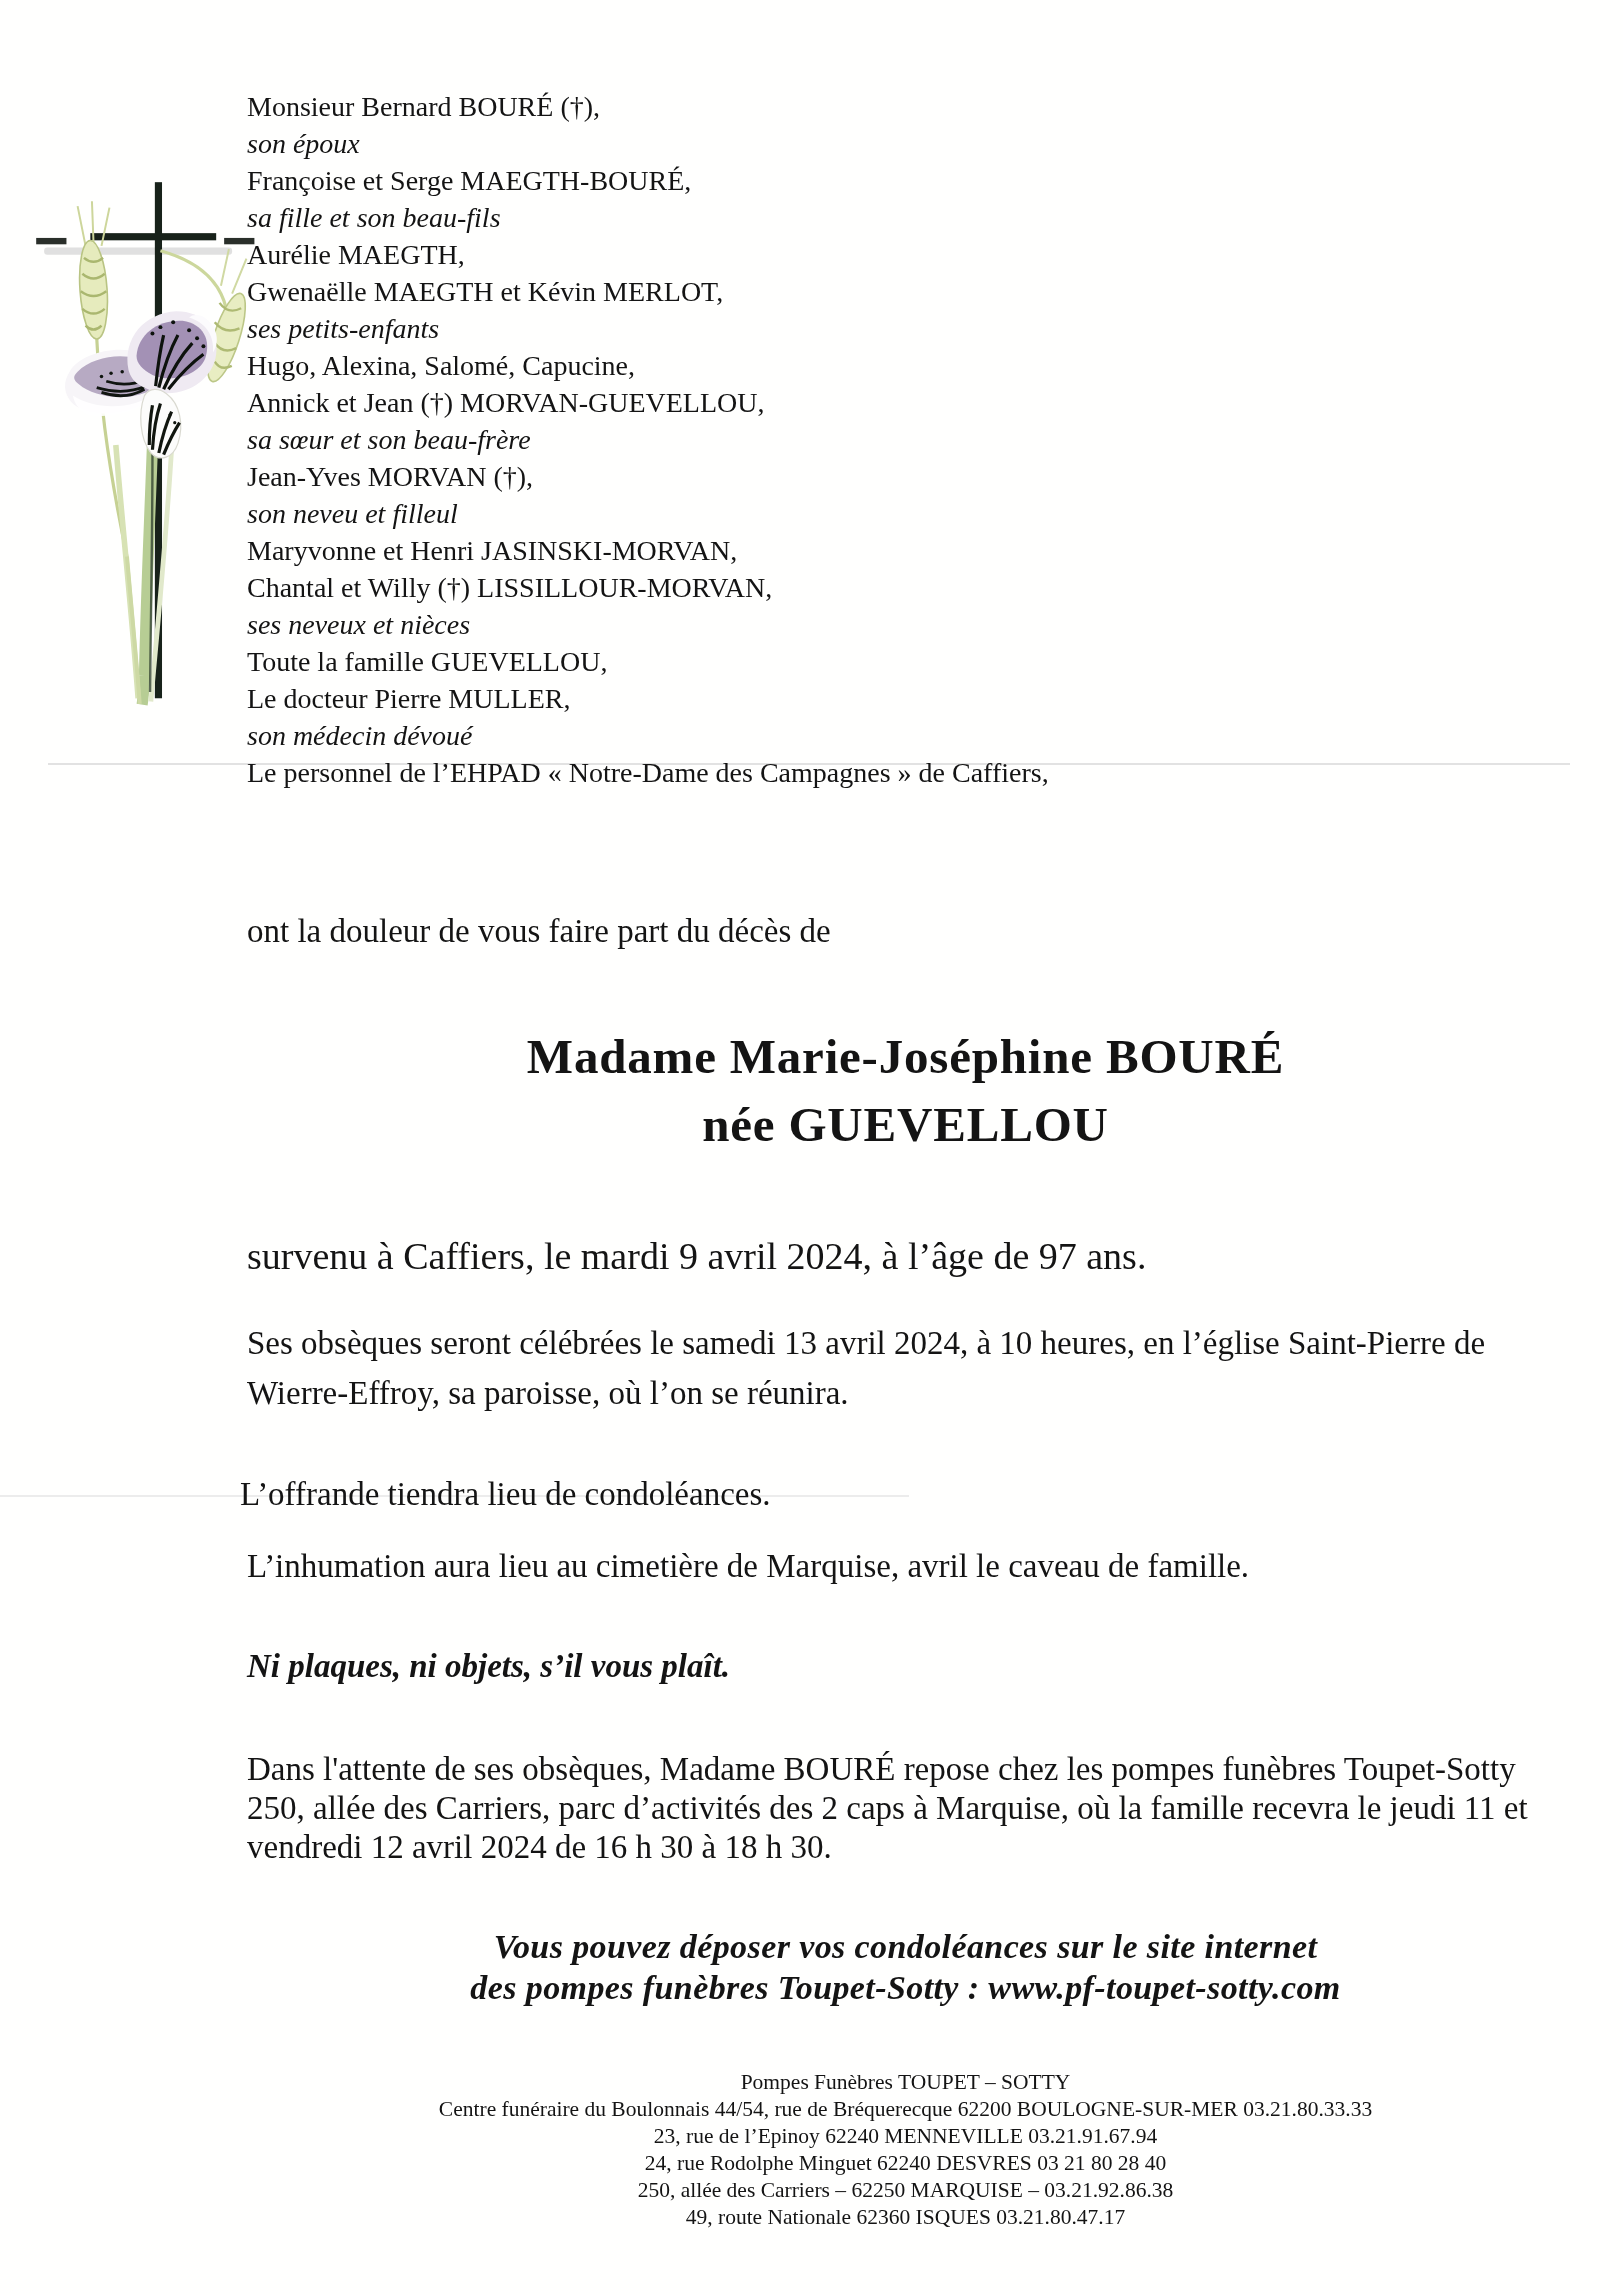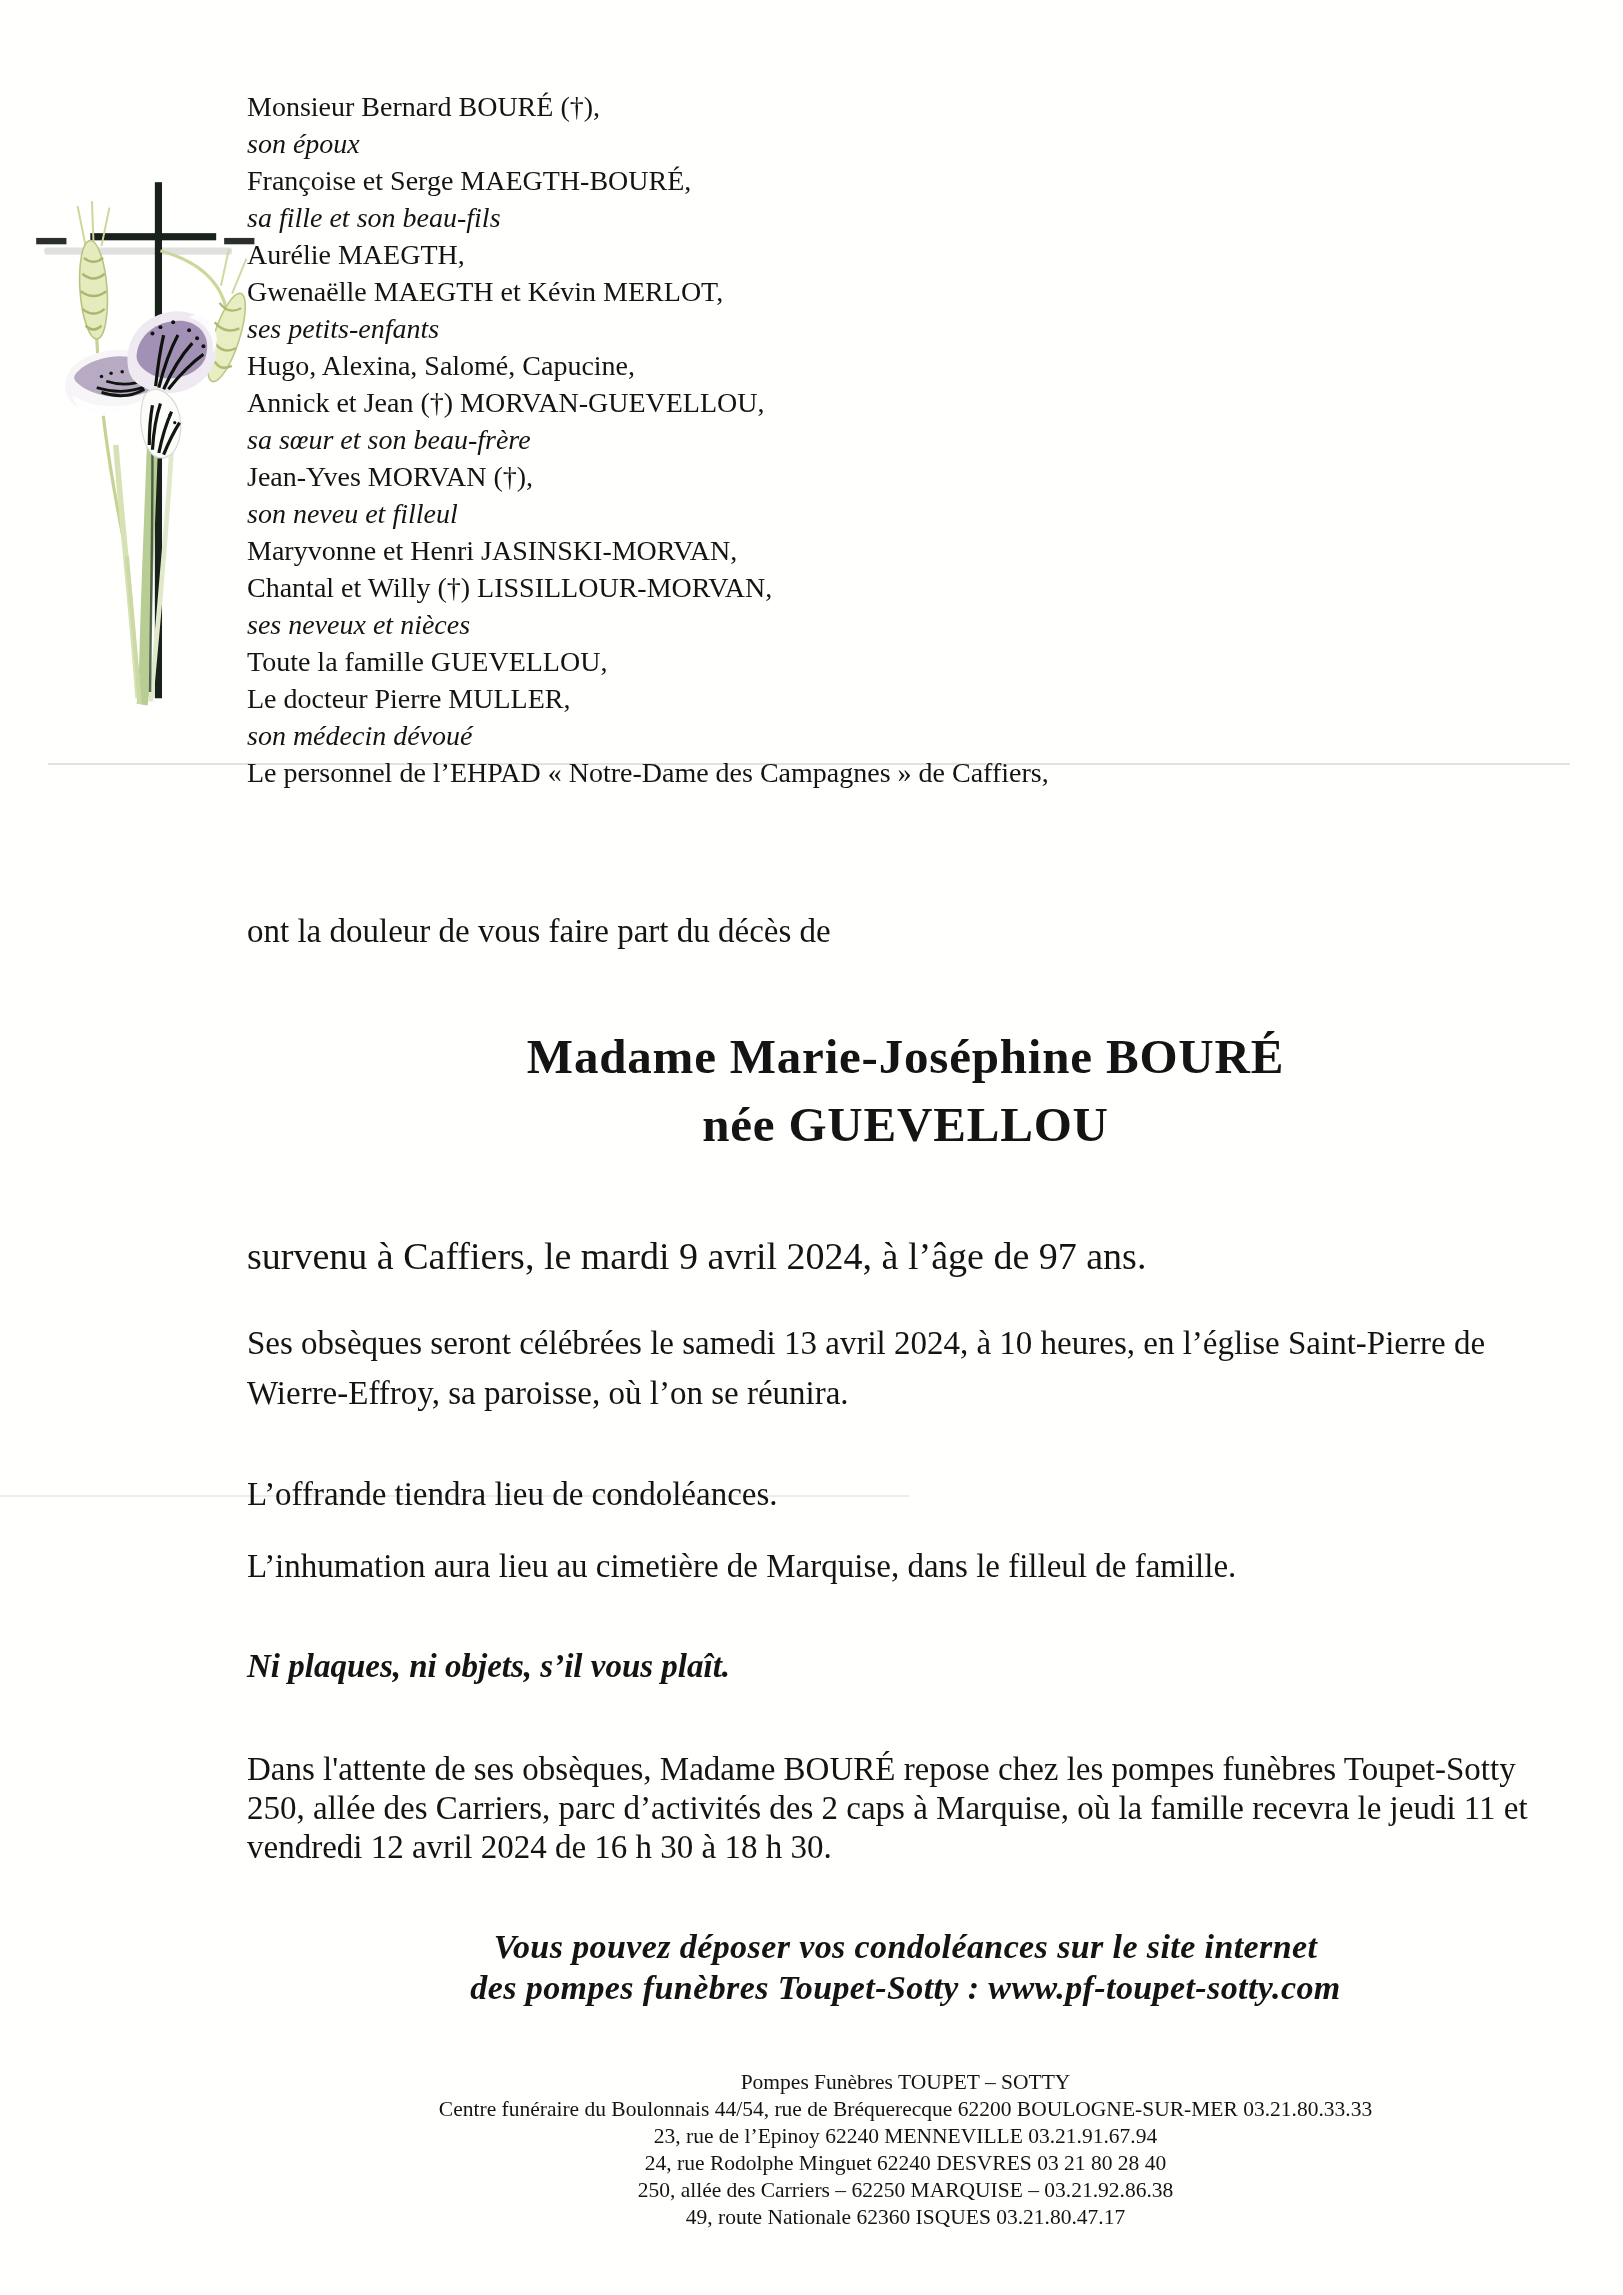--- a/index.html
+++ b/index.html
@@ -18,21 +18,21 @@
   .announcer-row.relation { text-align:left; font-style:italic; }
   
   .intro { position:absolute; left:247px; top:913px; font-size:33px; white-space:nowrap; }
   
   .title-block { position:absolute; left:247px; top:1023px; width:1317px;
     text-align:center; font-weight:bold; font-size:49px; line-height:68px; letter-spacing:0.8px; }
   
   .death    { position:absolute; left:247px; top:1234px; font-size:38px; white-space:nowrap; }
   .ceremony { position:absolute; left:247px; top:1318px; font-size:33px; line-height:50px; }
   .ceremony div { white-space:nowrap; }
-  .offering { position:absolute; left:247px; top:1476px; font-size:33px; white-space:nowrap; }
+  .offering { position:absolute; left:240px; top:1476px; font-size:33px; white-space:nowrap; }
   .burial   { position:absolute; left:247px; top:1548px; font-size:33px; white-space:nowrap; }
   .request  { position:absolute; left:247px; top:1648px; width:1317px; 
     font-size:33px; font-style:italic; font-weight:bold; white-space:nowrap; }
   .repose   { position:absolute; left:247px; top:1750px; font-size:33px; line-height:39px; }
   .repose div { white-space:nowrap; }
   .condolences { position:absolute; left:247px; top:1926px; width:1317px; text-align:center;
     font-style:italic; font-weight:bold; font-size:34px; line-height:41px; letter-spacing:0.4px; }
   
   .footer { position:absolute; left:247px; top:2069px; width:1317px; text-align:center;
     font-size:21.5px; line-height:27px; }
@@ -143,21 +143,21 @@
 
   <div class="death">survenu à Caffiers, le mardi 9 avril 2024, à l’âge de 97 ans.</div>
 
   <div class="ceremony">
     <div>Ses obsèques seront célébrées le samedi 13 avril 2024, à 10 heures, en l’église Saint-Pierre de</div>
     <div>Wierre-Effroy,  sa paroisse, où l’on se réunira.</div>
   </div>
 
   <div class="offering">L’offrande tiendra lieu de condoléances.</div>
 
-  <div class="burial">L’inhumation aura lieu au cimetière de Marquise, dans le filleul de famille.</div>
+  <div class="burial">L’inhumation aura lieu au cimetière de Marquise, avril le caveau de famille.</div>
 
   <div class="request">Ni plaques, ni objets, s’il vous plaît.</div>
 
   <div class="repose">
     <div>Dans l'attente de ses obsèques, Madame BOURÉ repose chez les pompes funèbres Toupet-Sotty</div>
     <div>250, allée des Carriers, parc d’activités des 2 caps à Marquise, où la famille recevra le jeudi 11 et</div>
     <div>vendredi 12 avril 2024 de 16 h 30 à 18 h 30.</div>
   </div>
 
   <div class="condolences">

